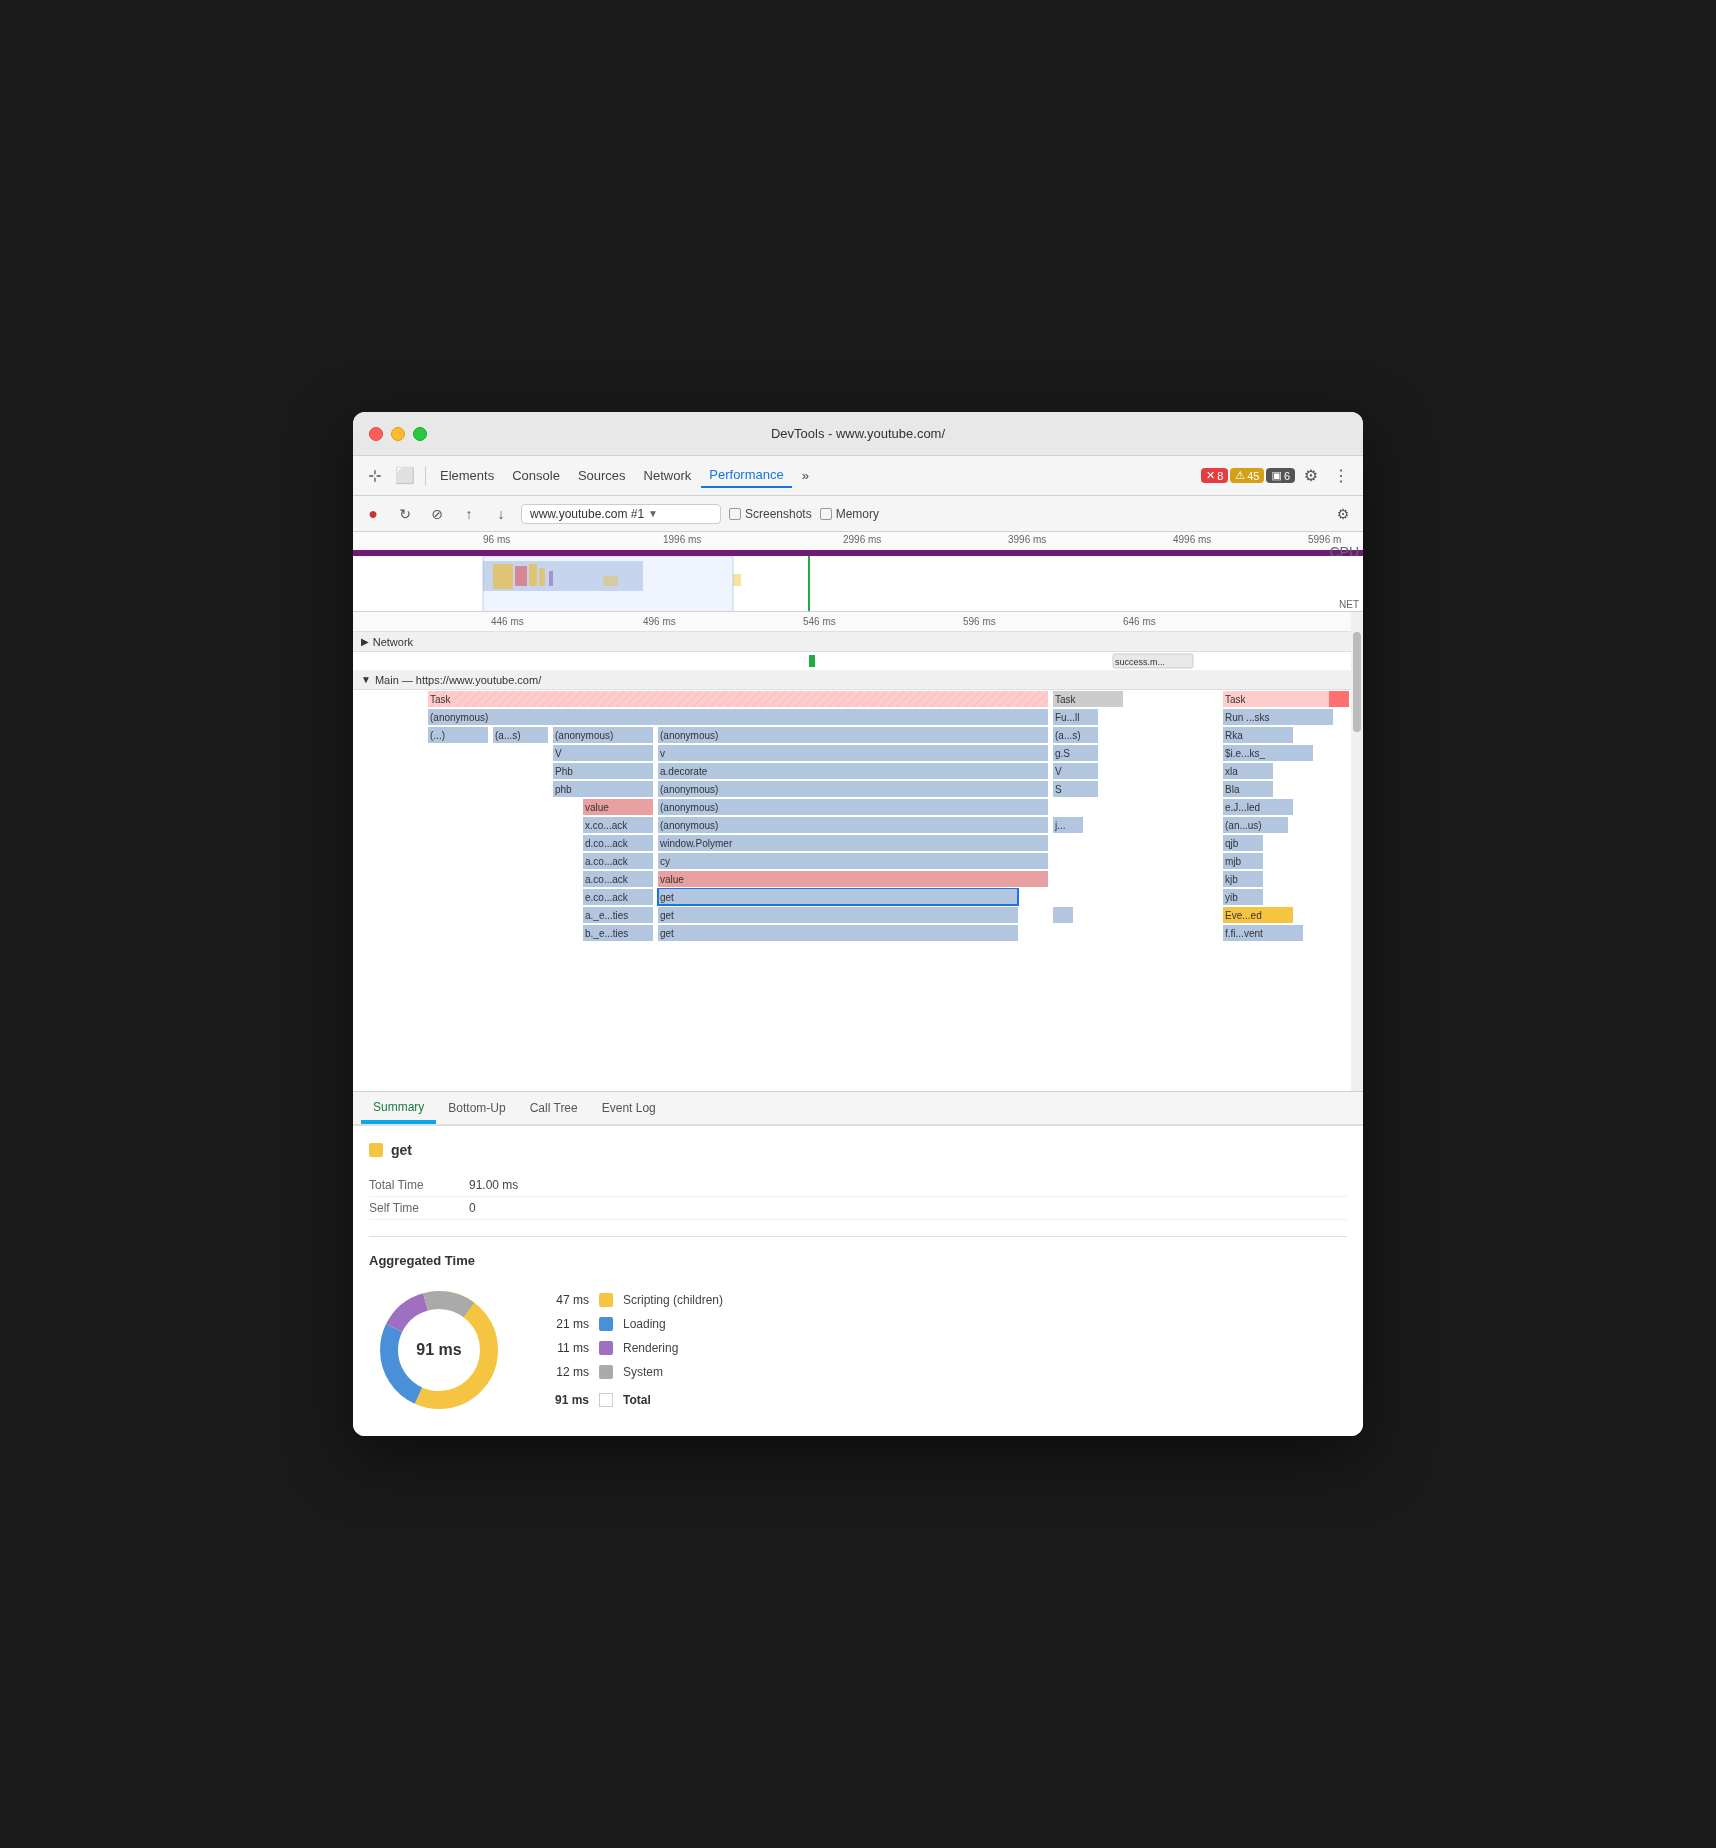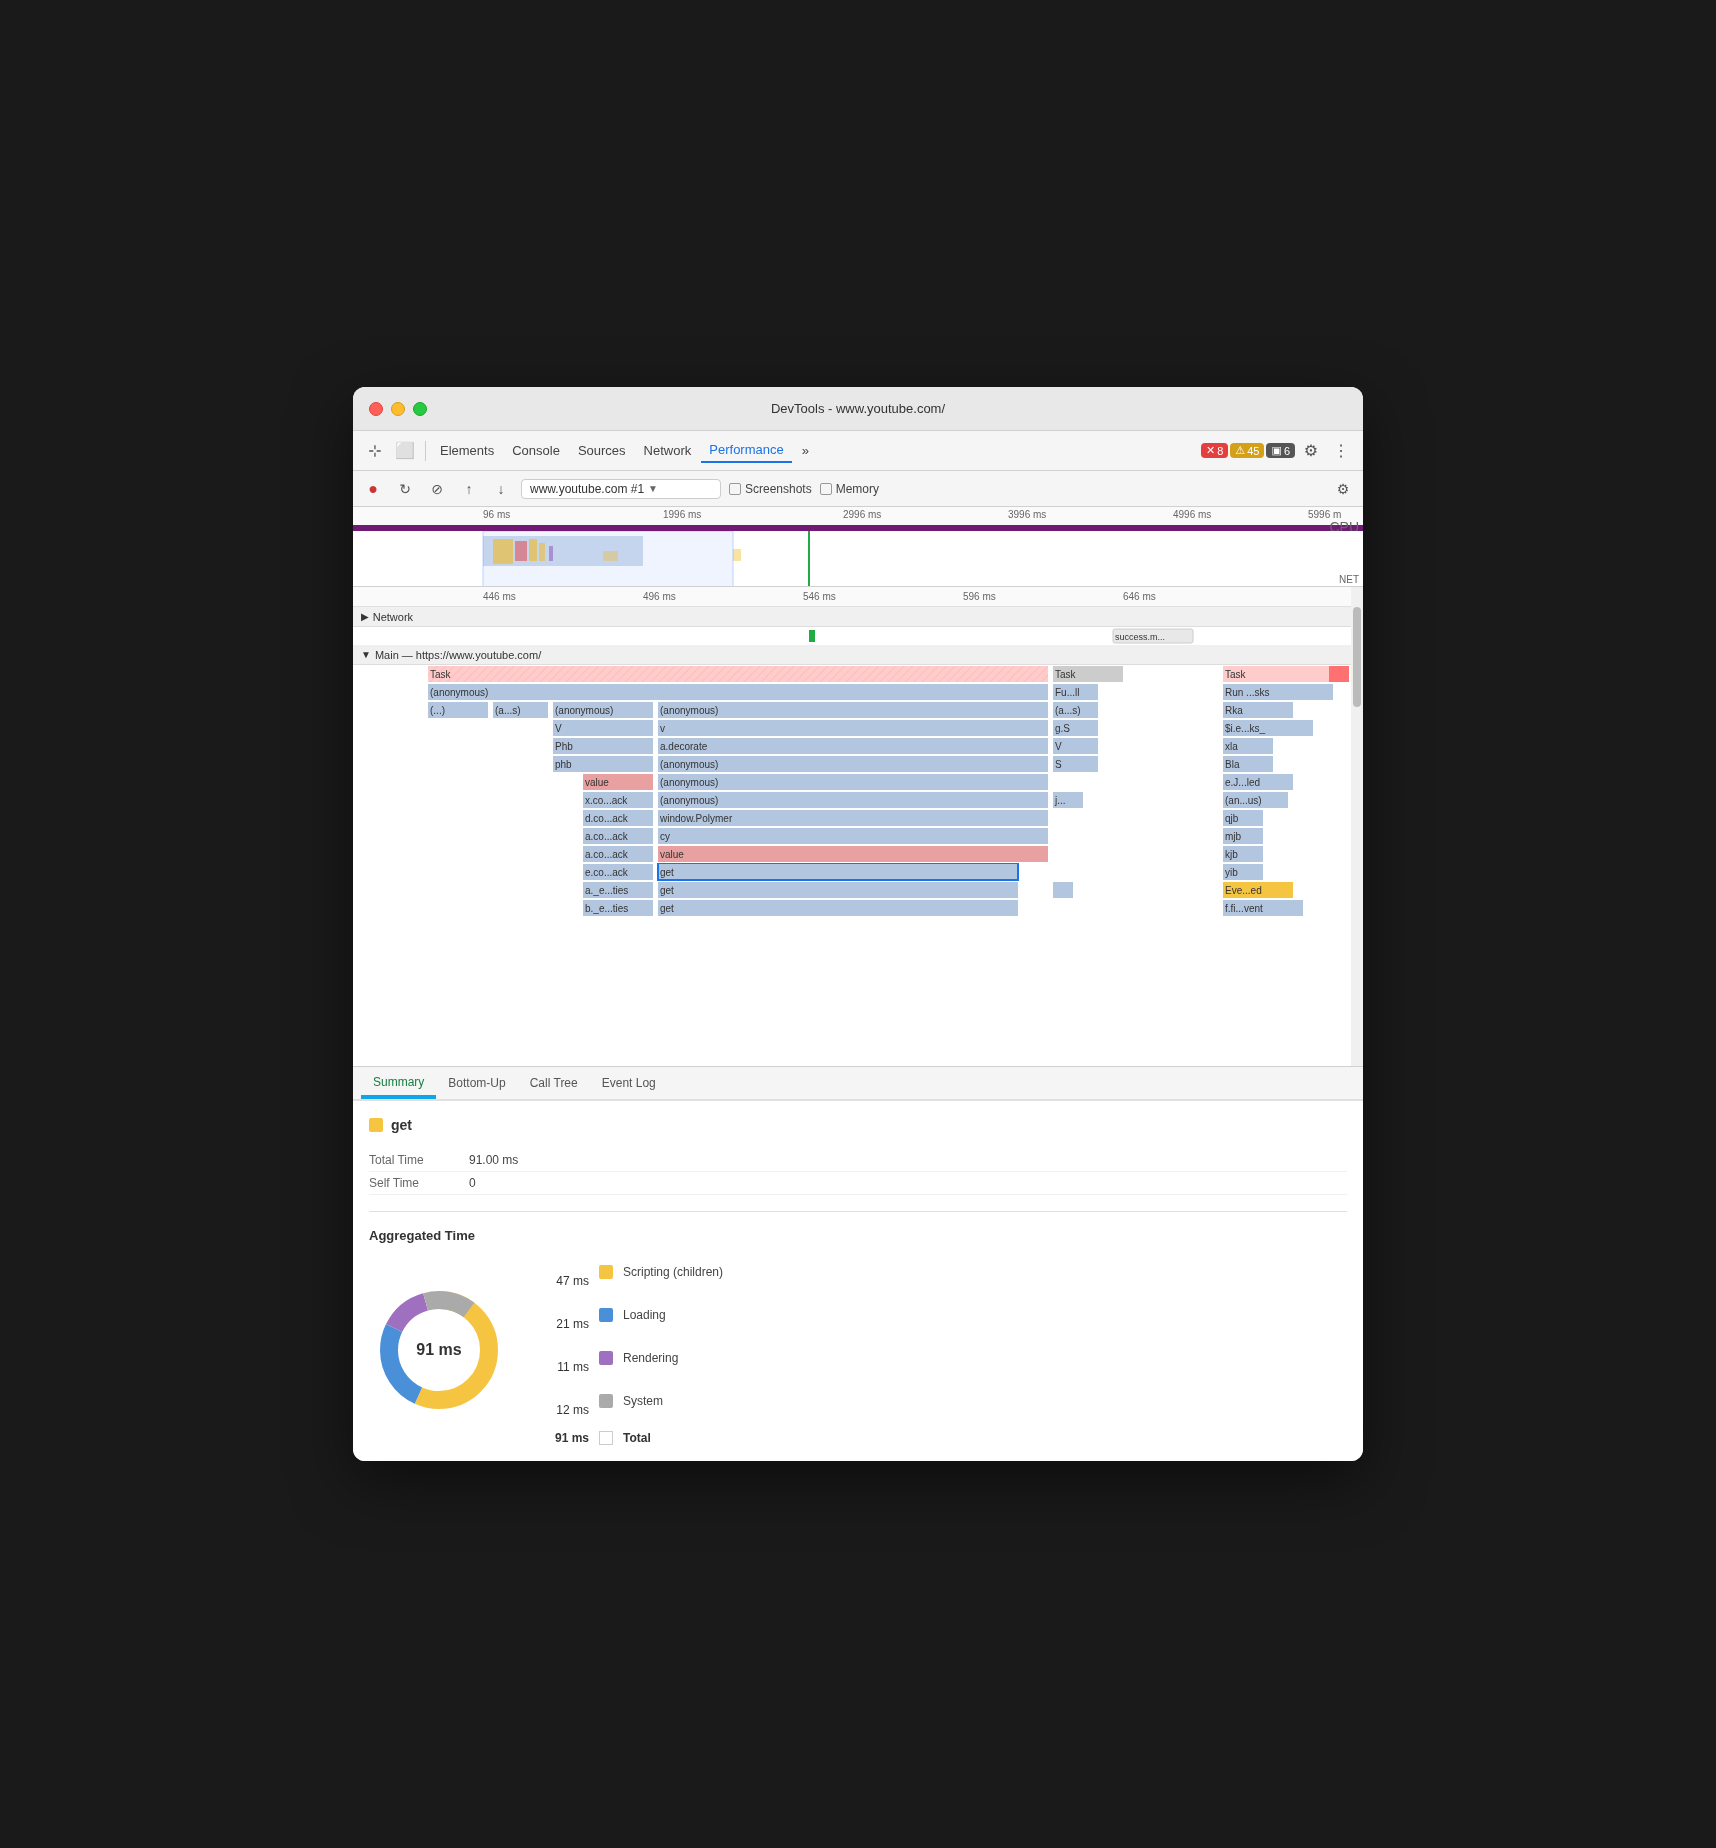--- a/index.html
+++ b/index.html
@@ -318,21 +318,20 @@
     .legend-color {
       width: 14px;
       height: 14px;
       border-radius: 2px;
     }
     .legend-ms {
       color: #333;
       font-weight: 500;
       min-width: 40px;
       text-align: right;
-      margin-top: 19px;
     }
     .total-row {
       display: flex;
       align-items: center;
       gap: 10px;
       font-size: 12px;
       font-weight: 700;
       color: #333;
       margin-top: 4px;
     }
@@ -428,21 +427,21 @@
 
         <line x1="456" y1="0" x2="456" y2="56" stroke="#22aa44" stroke-width="2"></line>
       </svg>
       <span class="net-label" style="position:absolute;right:4px;bottom:2px;font-size:10px;color:#666;">NET</span>
     </div>
   </div>
 
   <div class="flamegraph-container" style="position:relative;">
 
     <div class="flamegraph-ruler">
-      <span style="position:absolute;left:130px;font-size:10px;color:#666">446 ms</span>
+      <span style="position:absolute;left:138px;font-size:10px;color:#666">446 ms</span>
       <span style="position:absolute;left:290px;font-size:10px;color:#666">496 ms</span>
       <span style="position:absolute;left:450px;font-size:10px;color:#666">546 ms</span>
       <span style="position:absolute;left:610px;font-size:10px;color:#666">596 ms</span>
       <span style="position:absolute;left:770px;font-size:10px;color:#666">646 ms</span>
     </div>
 
     <div class="flame-section-label">
       <span style="font-size:10px;">▶</span>
       <span>Network</span>
     </div>

